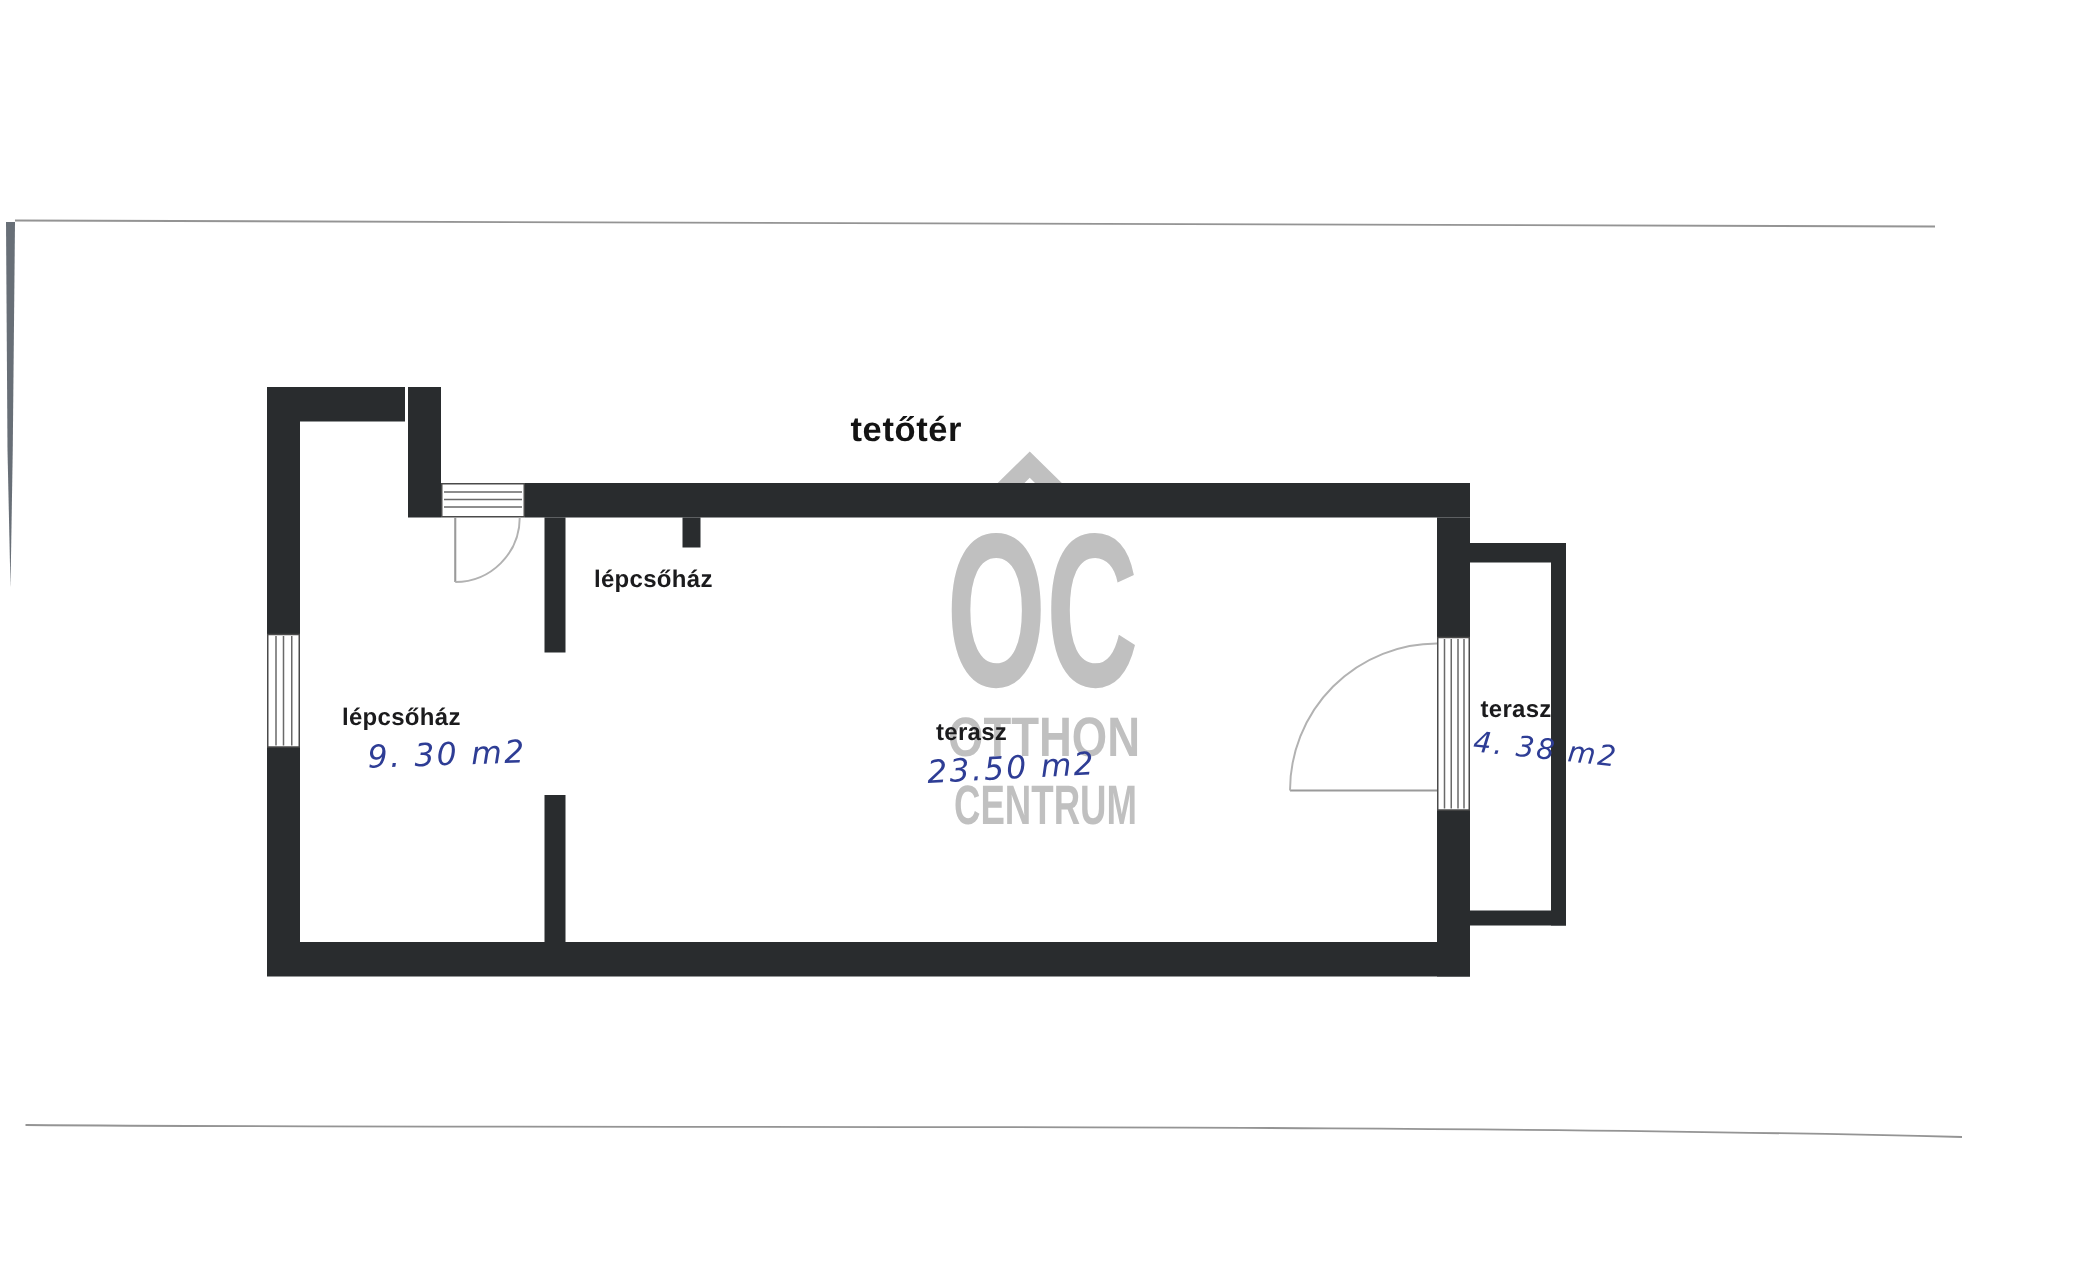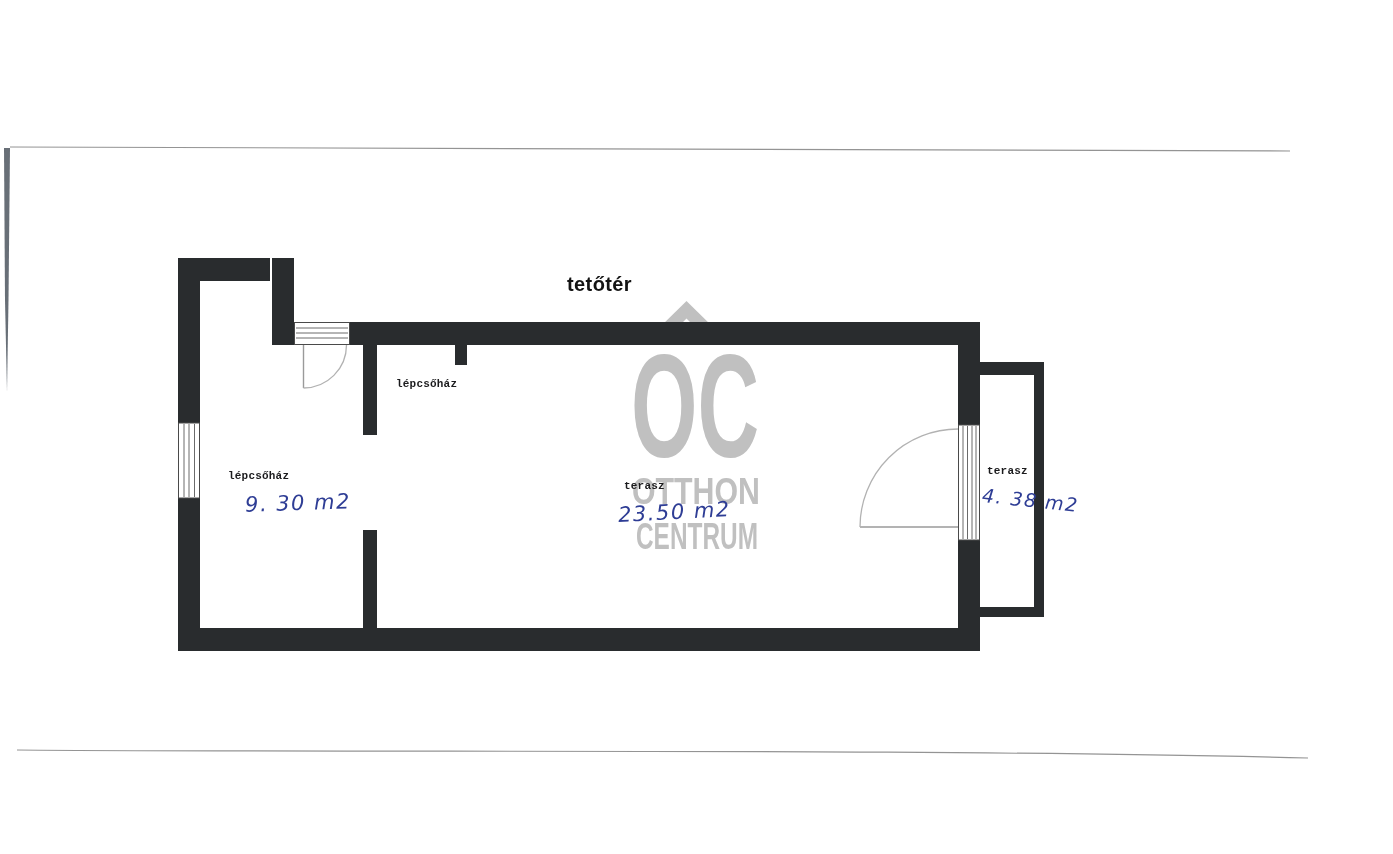--- a/index.html
+++ b/index.html
@@ -14,24 +14,24 @@
   .frame{fill:#ffffff;stroke:#4a4a4a;stroke-width:1;}
   .frame-line{stroke:#6a6a6a;stroke-width:1;fill:none;}
   .swing-arc{stroke:#b2b2b2;stroke-width:1.3;fill:none;}
   .door-leaf{stroke:#9a9a9a;stroke-width:1.4;fill:none;}
   .scan-line{stroke:#949494;stroke-width:1.2;fill:none;}
   .scan-bar{fill:#4d565f;}
   .wm{fill:var(--c-watermark,#bdbdbd);}
   .wm-text{fill:var(--c-watermark,#bdbdbd);font-family:"Liberation Sans",sans-serif;font-weight:bold;}
   .label{
     position:absolute;color:var(--c-label,#1b1b1d);
-    font-size:11px;font-weight:600;letter-spacing:.2px;white-space:nowrap;font-family:Liberation Mono, monospace;
+    font-size:16px;font-weight:600;letter-spacing:.2px;white-space:nowrap;
   }
   .title{
-    position:absolute;color:#141414;font-size:20px;font-weight:bold;
+    position:absolute;color:#141414;font-size:23px;font-weight:bold;
     letter-spacing:.4px;white-space:nowrap;
   }
   .hand{
     position:absolute;color:var(--c-handwriting,#2e3d95);
     font-family:"DejaVu Sans", sans-serif;font-style:italic;
     font-size:21px;letter-spacing:1.5px;white-space:nowrap;
   }
   .hand.small{font-size:19px;}
 </style>
 </head>

